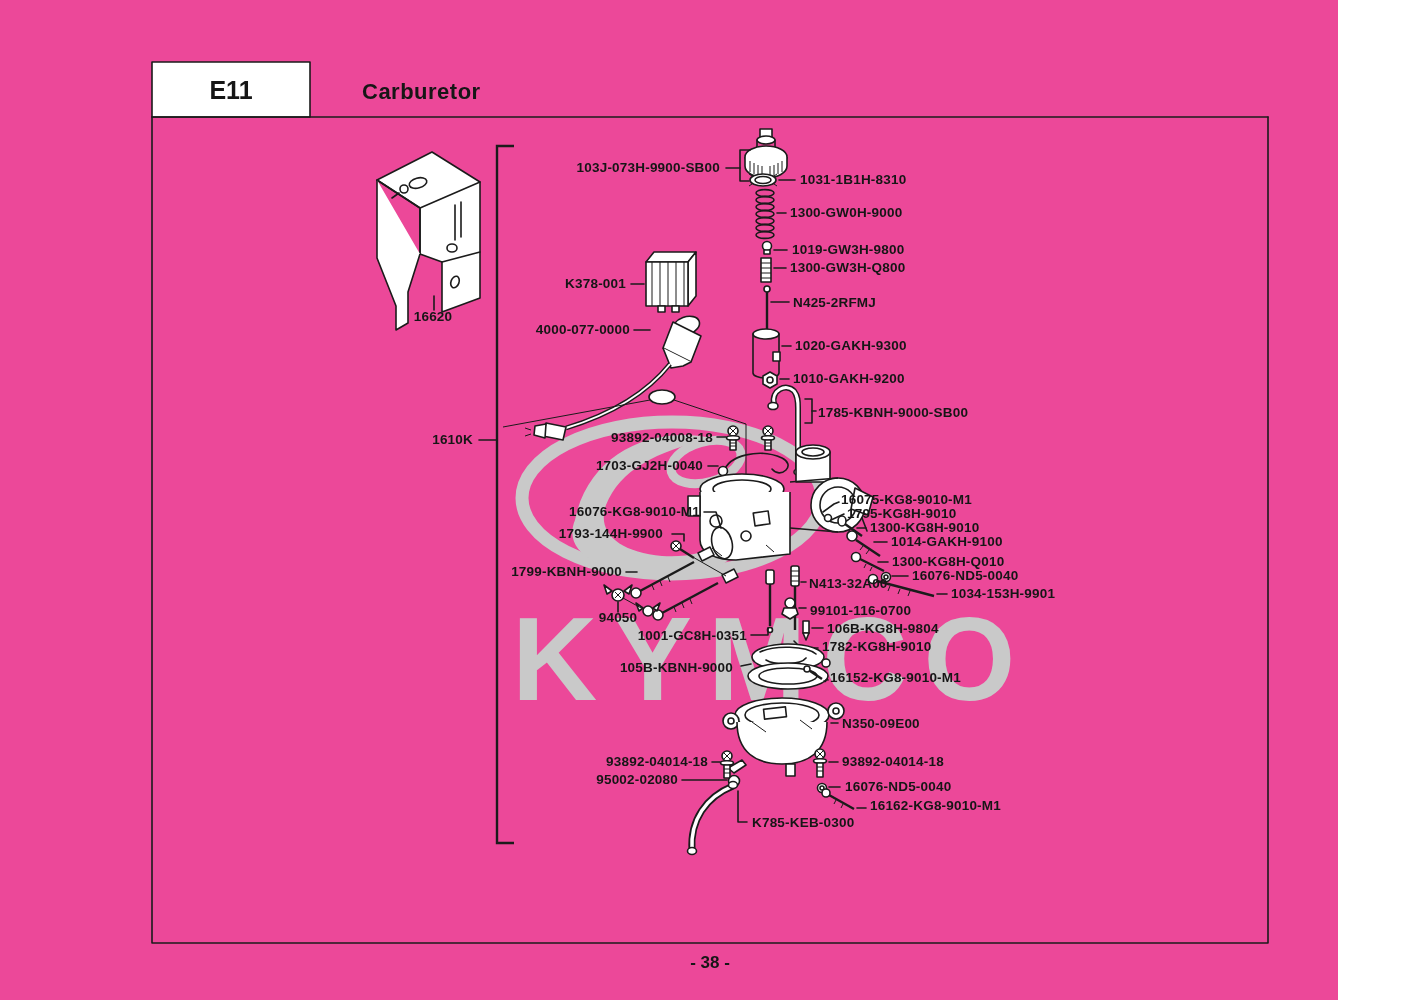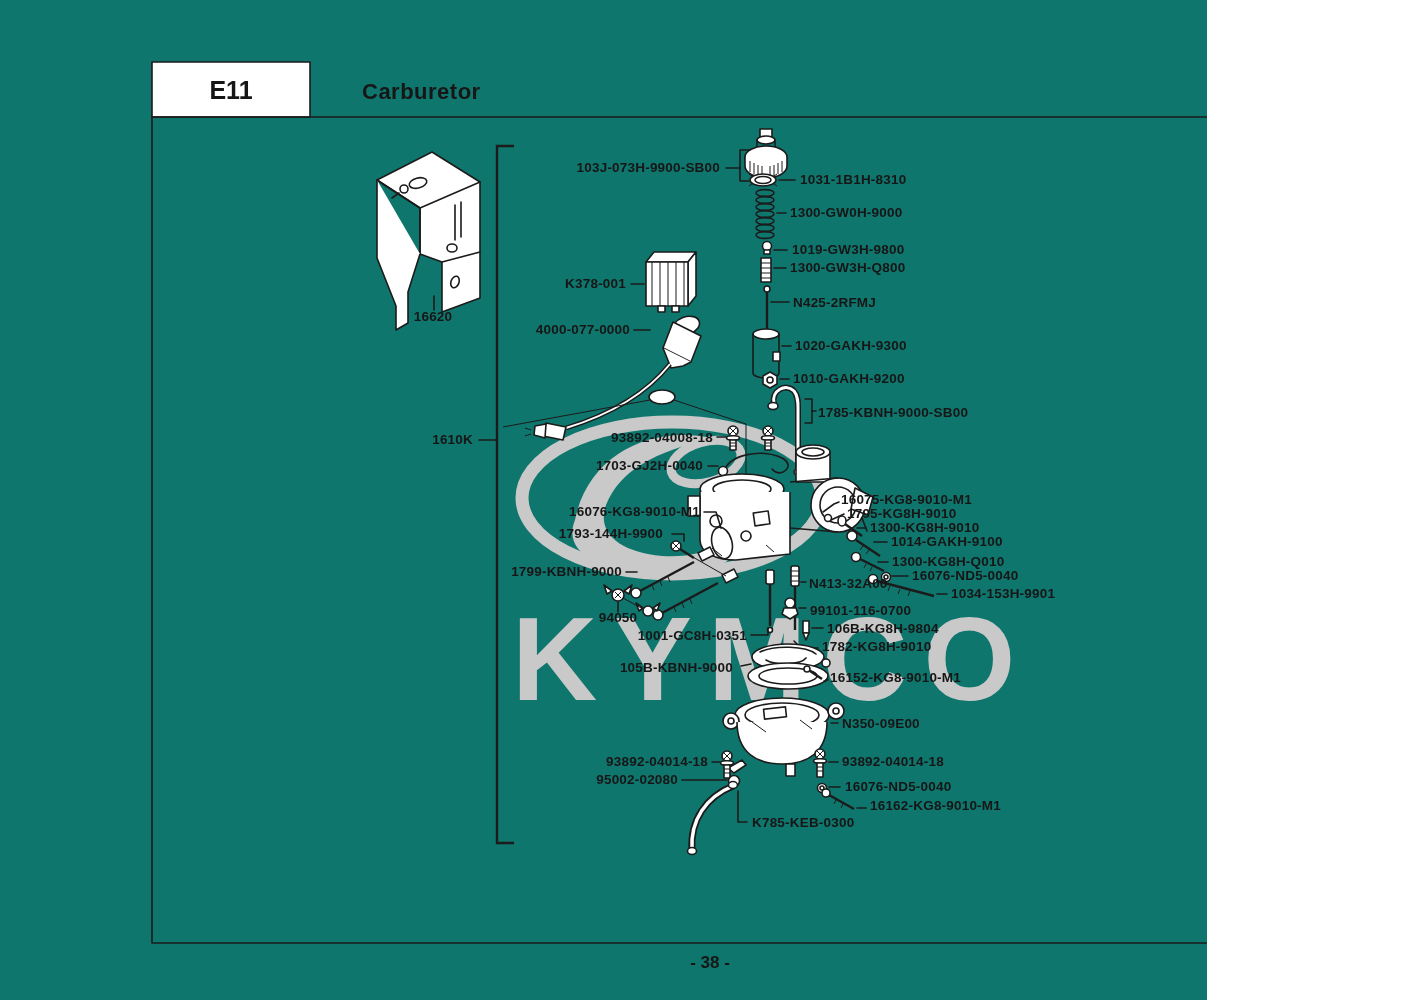--- a/index.html
+++ b/index.html
@@ -1,16 +1,16 @@
 <!DOCTYPE html>
 <html><head>
 <meta charset="utf-8">
 <style>
   html,body{margin:0;padding:0;background:#fff;}
-  .page{position:relative;width:1207px;height:1000px;background:#0f766e;overflow:hidden;
+  .page{position:relative;width:1338px;height:1000px;background:#ec4899;overflow:hidden;
         font-family:"Liberation Sans",sans-serif;}
   svg{position:absolute;left:0;top:0;}
   .ln{fill:none;stroke:#1b1b1b;stroke-width:1.6;stroke-linecap:round;stroke-linejoin:round;}
   .fw{fill:#ffffff;stroke:#1b1b1b;stroke-width:1.6;stroke-linejoin:round;}
   .thin{fill:none;stroke:#1b1b1b;stroke-width:1;}
   .thk{fill:none;stroke:#1b1b1b;stroke-width:2.4;}
   .lbl{font-family:"Liberation Sans",sans-serif;font-weight:bold;font-size:13.5px;fill:#161616;letter-spacing:.2px;}
   .hdr-code{font-family:"Liberation Sans",sans-serif;font-weight:bold;font-size:25px;fill:#161616;}
   .hdr-title{font-family:"Liberation Sans",sans-serif;font-weight:bold;font-size:22px;fill:#161616;letter-spacing:.5px;}
   .pgnum{font-family:"Liberation Sans",sans-serif;font-weight:bold;font-size:17px;fill:#161616;}

